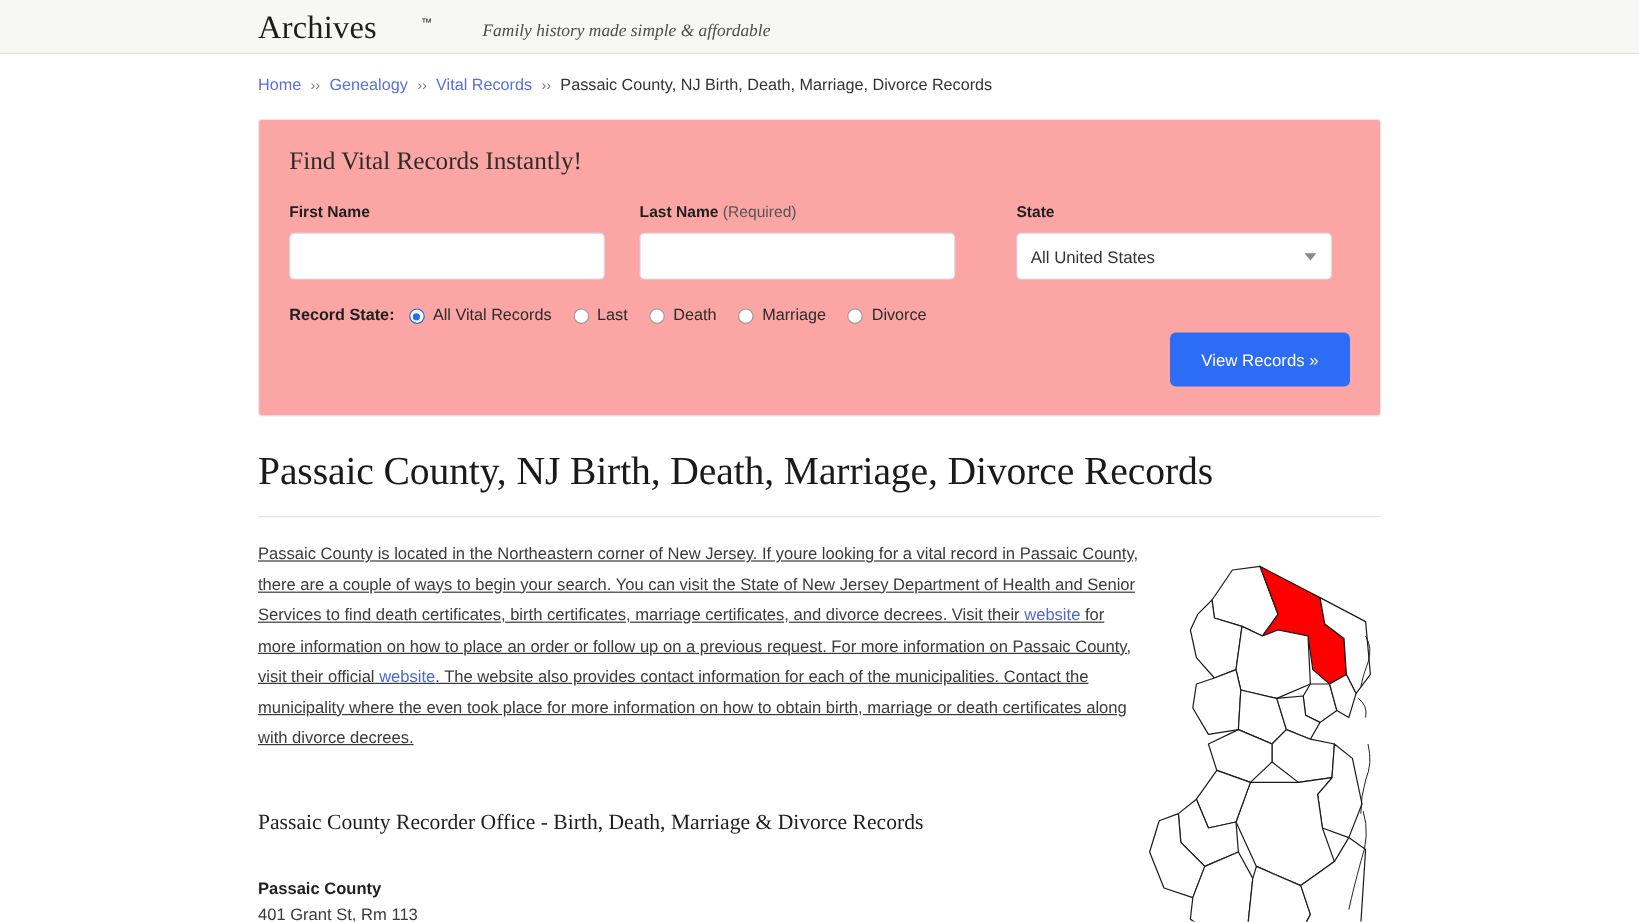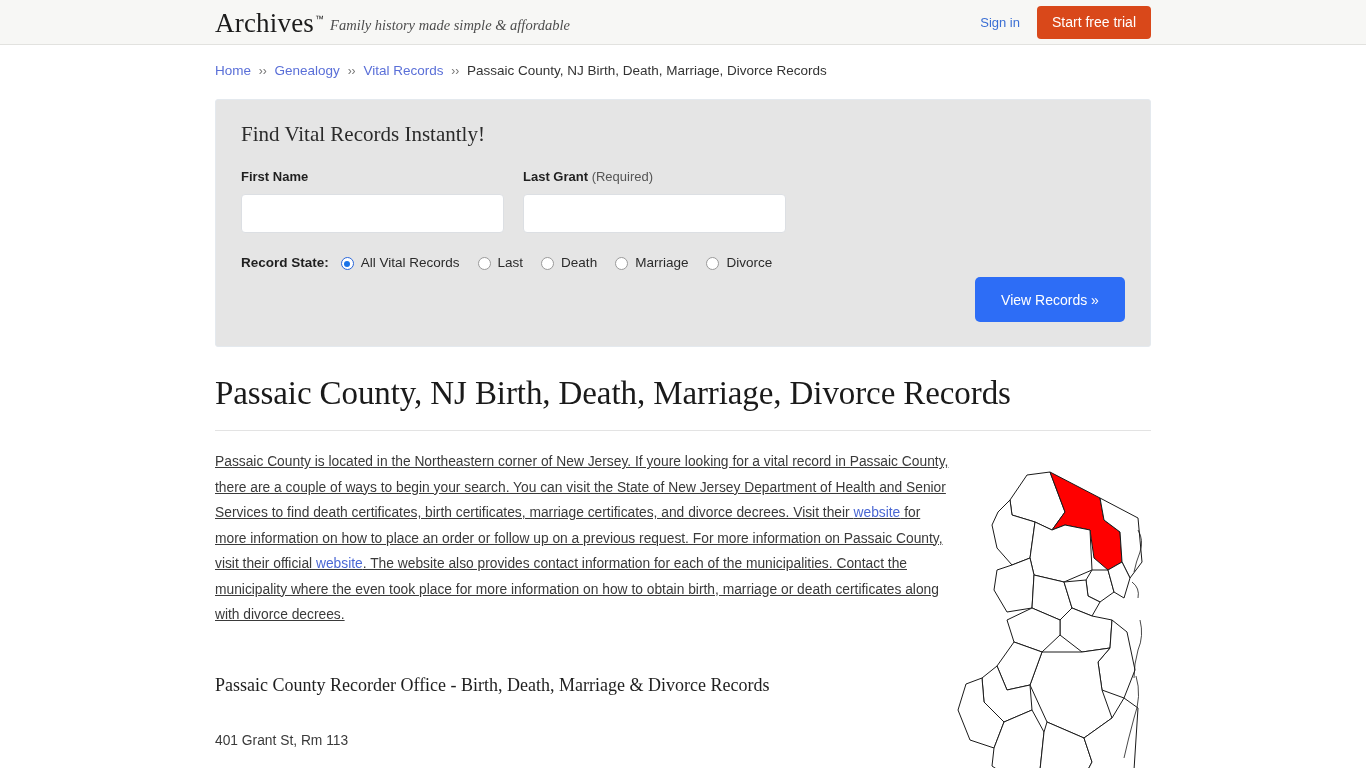--- a/index.html
+++ b/index.html
@@ -21,21 +21,21 @@
     position: relative;
   }
   .header-inner {
     width: 936px;
     margin: 0 auto;
     height: 44px;
     position: relative;
     display: flex;
     align-items: center;
   }
-  .logo-wrap { display: flex; align-items: baseline; }
+  .logo-wrap { display: flex; align-items: baseline; gap: 36px; }
   .logo {
     font-family: "Liberation Serif", serif;
     font-size: 27px;
     color: #1c1c1c;
     letter-spacing: .2px;
     position: relative;
     top: 1px;
   }
   .logo-tm {
     font-family: "Liberation Sans", sans-serif;
@@ -103,37 +103,37 @@
   .crumb-sep {
     color: #777;
     font-size: 12px;
     margin: 0 4px;
   }
   .crumb-current { color: #333; }
 
   
   .search-panel {
     margin-top: 21px;
-    background: #e5e5e5;
+    background: #fca5a5;
     border: 1px solid #e4e9ee;
     border-radius: 3px;
     padding: 22px 25px 25px;
     height: 248px;
     position: relative;
   }
   .panel-title {
     font-family: "Liberation Serif", serif;
     font-size: 21px;
     color: #2b2b2b;
     margin: 0 0 22px 0;
     font-weight: normal;
   }
   .field-row {
     display: flex;
-    gap: 19px;
+    gap: 29px;
     margin-top: 20px;
   }
   .field {
     display: flex;
     flex-direction: column;
   }
   .field.first  { width: 263px; }
   .field.last   { width: 263px; }
   .field.state  { width: 263px; margin-left: 22px; }
   .field-label {
@@ -297,24 +297,20 @@
 </head>
 <body>
 
 <div class="site-header">
   <div class="header-inner">
     <div class="logo-wrap">
       <span class="logo">Archives</span>
       <span class="logo-tm">™</span>
       <span class="tagline">Family history made simple &amp; affordable</span>
     </div>
-    <div class="header-right">
-      <a class="signin-link">Sign in</a>
-      <button class="trial-btn">Start free trial</button>
-    </div>
   </div>
 </div>
 
 <div class="page">
 
   <div class="breadcrumb">
     <a>Home</a>
     <span class="crumb-sep">››</span>
     <a>Genealogy</a>
     <span class="crumb-sep">››</span>
@@ -327,26 +323,35 @@
     <h2 class="panel-title">Find Vital Records Instantly!</h2>
 
     <div class="field-row">
       <div class="field first">
         <label class="field-label">First Name</label>
         <input class="text-input" type="text" value="" style="">
       </div>
 
       <div class="field last">
         <label class="field-label">
-          <span>Last Grant</span>
+          <span>Last Name</span>
           <span class="req">(Required)</span>
         </label>
         <input class="text-input" type="text" value="" style="">
       </div>
 
+      <div class="field state">
+        <label class="field-label">State</label>
+        <div class="select-wrap">
+          <div class="select-box">
+            <span>All United States</span>
+          </div>
+          <span class="select-arrow"></span>
+        </div>
+      </div>
     </div>
 
     <div class="radio-row">
       <span class="rt-label">Record State:</span>
 
       <label class="radio-item">
         <span class="radio-dot checked"></span>
         <span>All Vital Records</span>
       </label>
 
@@ -375,20 +380,21 @@
   </div>
 
   <h1 class="article-h1">Passaic County, NJ Birth, Death, Marriage, Divorce Records</h1>
 
   <div class="body-col">
     <p class="body-text"><span>Passaic County is located in the Northeastern corner of New Jersey. If youre looking for a vital record in Passaic County, there are a couple of ways to begin your search. You can visit the State of New Jersey Department of Health and Senior Services to find death certificates, birth certificates, marriage certificates, and divorce decrees. Visit their </span><a>website</a><span> for more information on how to place an order or follow up on a previous request. For more information on Passaic County, visit their official </span><a>website</a><span>. The website also provides contact information for each of the municipalities. Contact the municipality where the even took place for more information on how to obtain birth, marriage or death certificates along with divorce decrees.</span></p>
 
     <h2 class="article-h2">Passaic County Recorder Office - Birth, Death, Marriage &amp; Divorce Records</h2>
 
     <div class="addr">
+      <span class="line strong">Passaic County</span>
       <span class="line">401 Grant St, Rm 113</span>
 
     </div>
   </div>
 
   <div class="map-wrap">
     <svg width="215" height="345" viewBox="0 0 215 345" xmlns="http://www.w3.org/2000/svg">
       <g fill="#ffffff" stroke="#1a1a1a" stroke-width="1" stroke-linejoin="round">
 
         <path d="M75,5 L98,2 L113,42 L100,60 L83,52 L60,45 L58,30 Z"></path>

